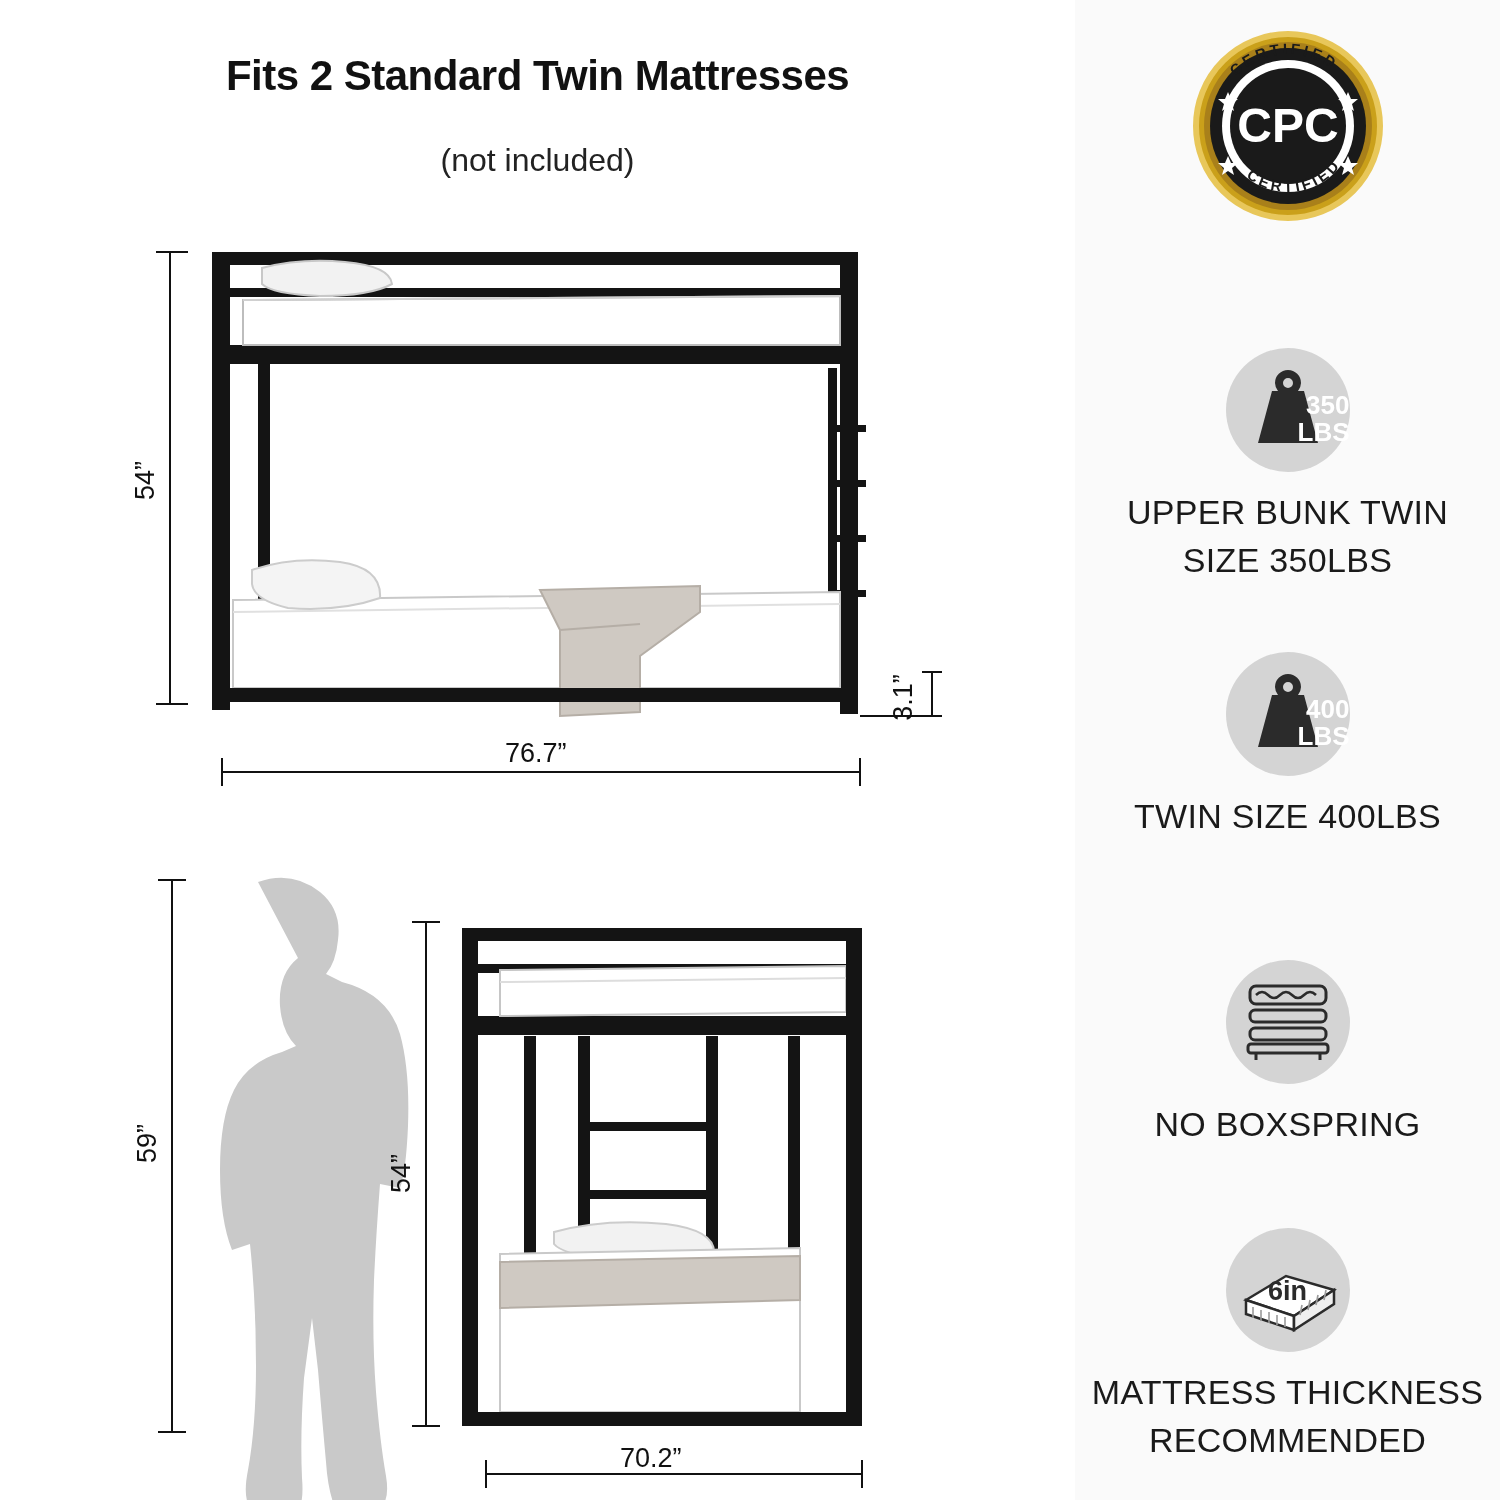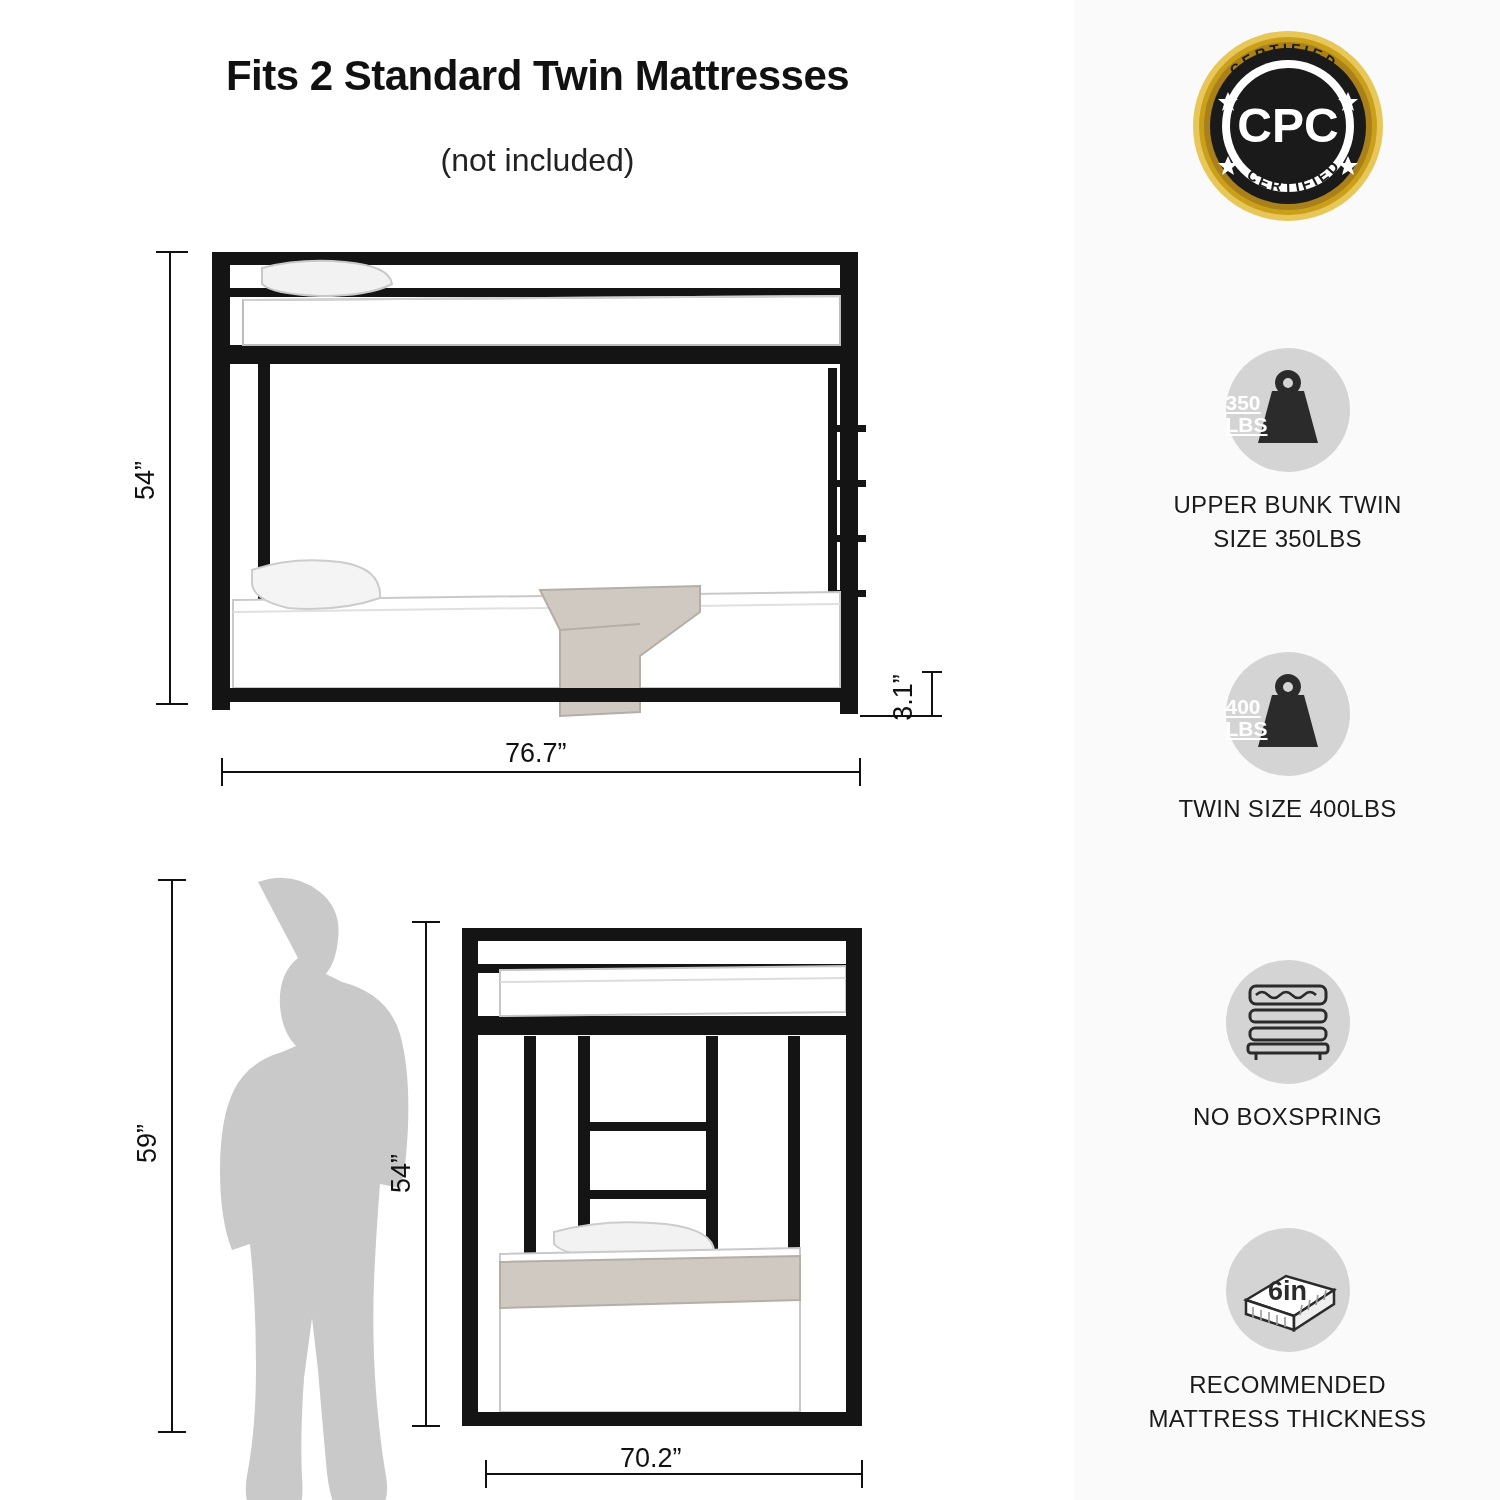--- a/index.html
+++ b/index.html
@@ -87,37 +87,36 @@
   .circle-icon {
     width: 124px;
     height: 124px;
     border-radius: 50%;
     background: #d4d4d4;
     margin: 0 auto;
     position: relative;
   }
   .feature-text {
     margin-top: 16px;
-    font-size: 24px;
+    font-size: 34px;
     line-height: 1.42;
     color: #1a1a1a;
     letter-spacing: 0.3px;
     text-transform: uppercase;
     padding: 0 12px;
   }
   .weight-num {
     position: absolute;
     left: 0; right: 0;
     top: 44px;
-    font-size: 21px;
+    font-size: 26px;
     font-weight: bold;
     color: #ffffff;
     line-height: 1.05;
-    text-align: left;
-    text-decoration: underline;
+    text-align: right;
   }
   .weight-num span { display: block; }
   .thickness-num {
     position: absolute;
     left: 0; right: 0;
     top: 14px;
     font-size: 27px;
     font-weight: bold;
     color: #2b2b2b;
     text-align: center;
@@ -389,19 +388,19 @@
             <line x1="51" y1="87" x2="51" y2="97"></line>
             <line x1="59" y1="89" x2="59" y2="99"></line>
             <line x1="74" y1="87" x2="76" y2="77"></line>
             <line x1="82" y1="82" x2="84" y2="72"></line>
             <line x1="90" y1="77" x2="92" y2="67"></line>
             <line x1="98" y1="72" x2="100" y2="62"></line>
           </g>
         </svg>
       </div>
       <div class="feature-text">
+        <div>MATTRESS THICKNESS</div>
         <div>RECOMMENDED</div>
-        <div>MATTRESS THICKNESS</div>
       </div>
     </div>
 
   </div>
 </div>
 
 </body></html>

